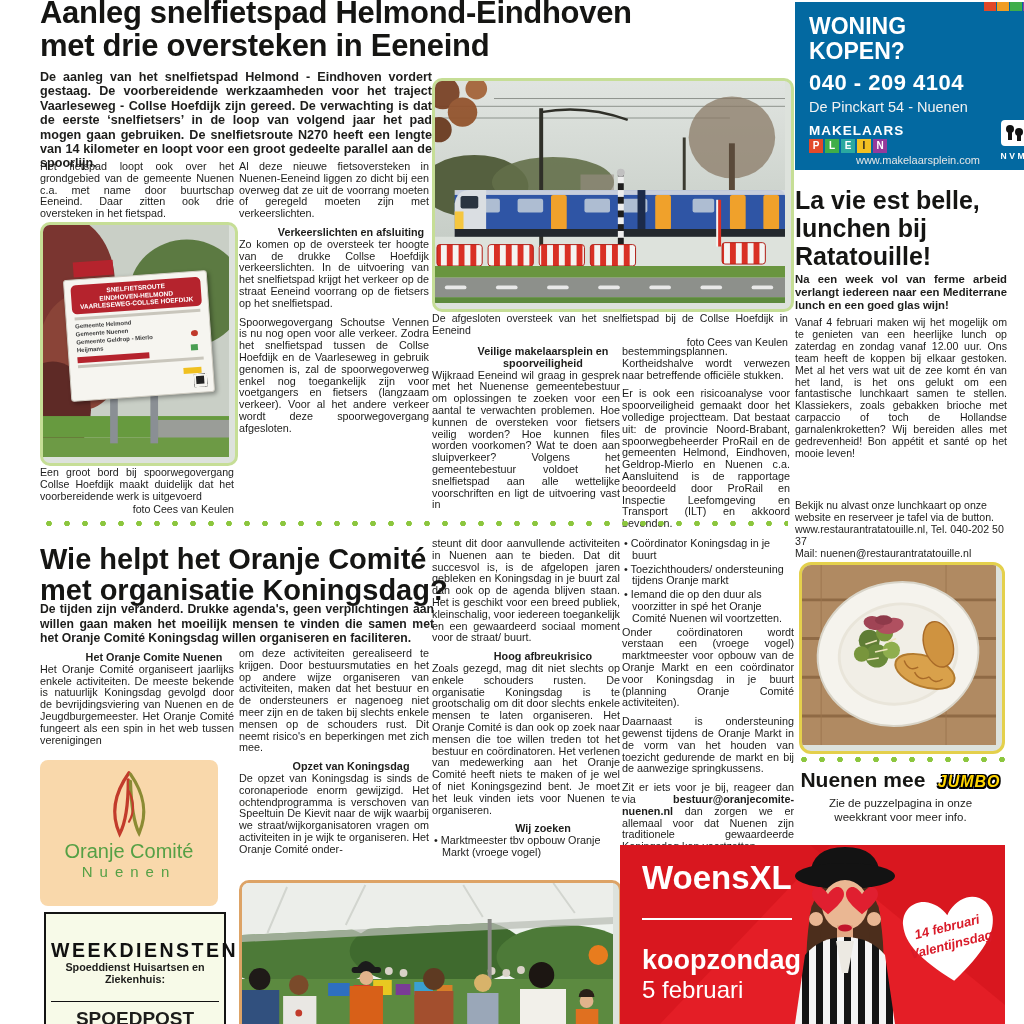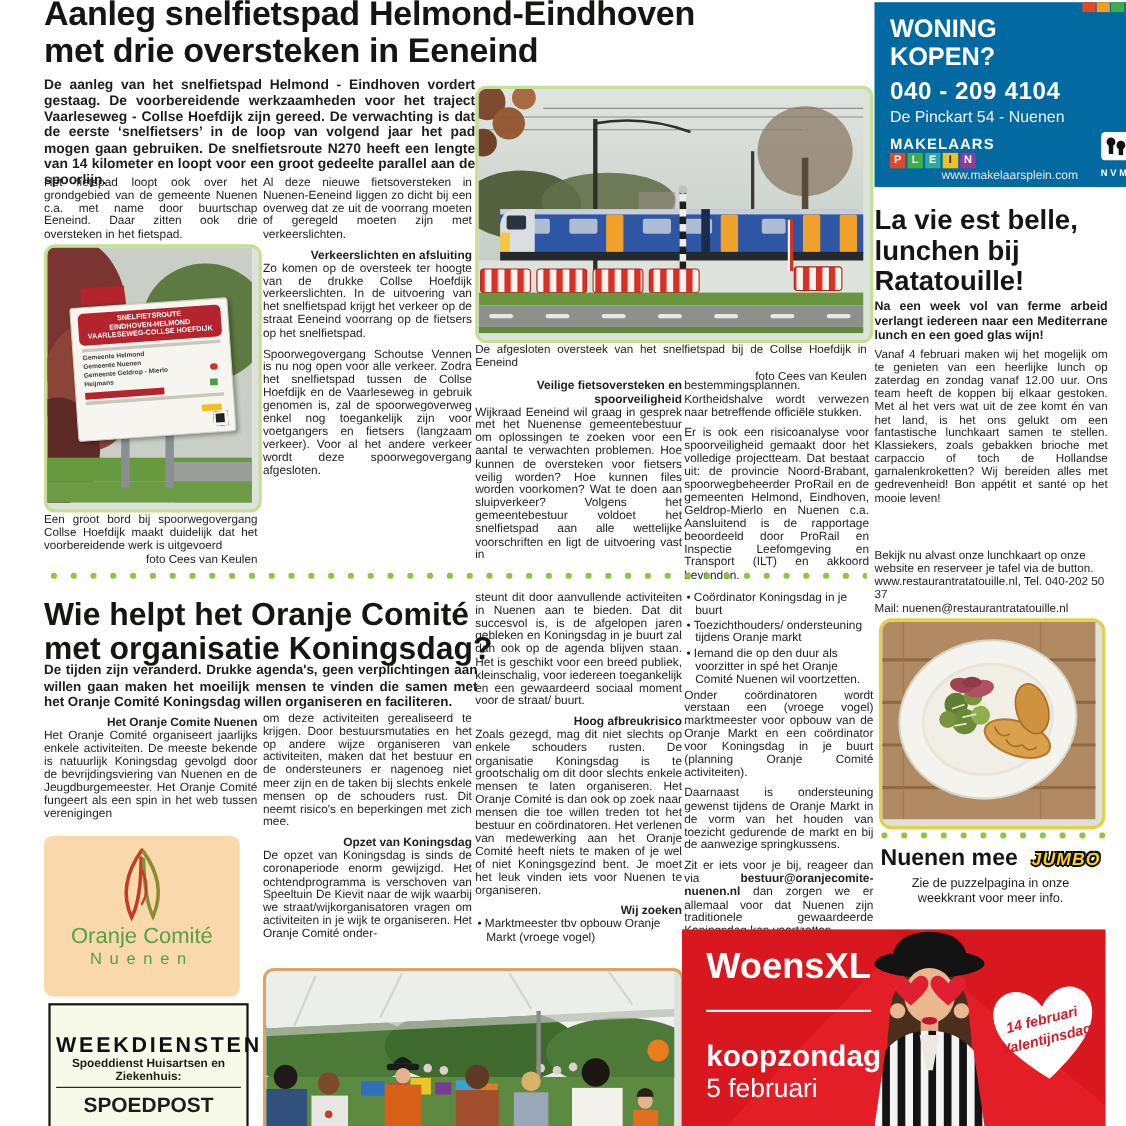--- a/index.html
+++ b/index.html
@@ -15,21 +15,21 @@
   .a1-lead { left:40px; top:70px; width:392px; font-size:12.6px; line-height:14.4px;
     font-weight:bold; text-align:justify; }
   .a2-title { left:40px; top:544px; width:440px; font-size:29px; line-height:31px;
     font-weight:bold; white-space:pre-line; color:#151513; }
   .a2-lead { left:40px; top:602px; width:394px; font-size:12.2px; line-height:14.6px;
     font-weight:bold; text-align:justify; }
 
   
   .col { font-size:10.8px; line-height:11.8px; text-align:justify; }
   .col p { margin:0 0 7px 0; }
-  .col p.subhead { font-weight:bold; margin:0; white-space:pre-line; text-align:right;padding-left:34px; }
+  .col p.subhead { font-weight:bold; margin:0; white-space:pre-line; text-align:center;padding-left:34px; }
   .a1c1 { left:40px;  top:161px; width:194px; }
   .a1c2 { left:239px; top:161px; width:190px; }
   .a1c3 { left:432px; top:346px; width:188px; }
   .a1c4 { left:622px; top:346px; width:168px; }
   .a2c1 { left:40px;  top:652px; width:194px; }
   .a2c2 { left:239px; top:648px; width:190px; }
   .a2c3 { left:432px; top:538px; width:188px; }
   .a2c4 { left:622px; top:538px; width:172px; }
   .bullet { padding-left:10px; text-indent:-8px; margin:0 0 2px 0 !important; text-align:left; }
   .bullet::before { content:"\2022  "; }
@@ -74,21 +74,21 @@
   
   .logo-box { left:40px; top:760px; width:178px; height:146px; background:#f9d8ab; border-radius:8px; text-align:center; }
   .logo-box svg { display:block; margin:6px auto 0 auto; }
   .logo-name  { font-size:20px; color:#55a045; line-height:22px; }
   .logo-place { font-size:15px; color:#55a045; letter-spacing:7px; line-height:20px; }
 
   
   .wd { left:44px; top:912px; width:168px; background:#f7fae8; border:2.5px solid #141414;
     padding:6px 5px 10px 5px; text-align:center; }
   .wd-title { font-size:19.5px; font-weight:bold; letter-spacing:2.5px; line-height:21px; color:#111;margin-top:20px; }
-  .wd-sub { font-size:10.8px; font-weight:bold; border-bottom:1.5px solid #111; padding-bottom:3px; margin-bottom:6px; }
+  .wd-sub { font-size:10.8px; font-weight:bold; border-bottom:1.5px solid #111; padding-bottom:16px; margin-bottom:6px; }
   .wd-head { font-size:19px; font-weight:bold; margin:4px 0 6px 0; }
   .wd-item-b { font-size:10.8px; font-weight:bold; }
   .wd-item { font-size:10.5px; margin-bottom:5px; }
 
   
   .mk { left:795px; top:2px; width:246px; height:168px; background:#0369a1; color:#fff; }
   .mk-squares { position:absolute; top:0; right:6px; display:flex; gap:1px; }
   .mk-squares span { width:12px; height:9px; display:block; }
   .mk-title { position:absolute; left:14px; top:12px; font-size:23px; line-height:25px; font-weight:bold; white-space:pre-line; }
   .mk-phone { position:absolute; left:14px; top:68px; font-size:22px; font-weight:bold; letter-spacing:0.5px; }
@@ -142,21 +142,21 @@
   </div>
 
   <div class="abs col a1c2">
     <p>Al deze nieuwe fietsoversteken in Nuenen-Eeneind liggen zo dicht bij een overweg dat ze uit de voorrang moeten of geregeld moeten zijn met verkeerslichten.</p>
     <p class="subhead">Verkeerslichten en afsluiting</p>
     <p>Zo komen op de oversteek ter hoogte van de drukke Collse Hoefdijk verkeerslichten. In de uitvoering van het snelfietspad krijgt het verkeer op de straat Eeneind voorrang op de fietsers op het snelfietspad.</p>
     <p>Spoorwegovergang Schoutse Vennen is nu nog open voor alle verkeer. Zodra het snelfietspad tussen de Collse Hoefdijk en de Vaarleseweg in gebruik genomen is, zal de spoorwegoverweg enkel nog toegankelijk zijn voor voetgangers en fietsers (langzaam verkeer). Voor al het andere verkeer wordt deze spoorwegovergang afgesloten.</p>
   </div>
 
   <div class="abs col a1c3">
-    <p class="subhead">Veilige fietsoversteken en
+    <p class="subhead">Veilige makelaarsplein en
 spoorveiligheid</p>
     <p>Wijkraad Eeneind wil graag in gesprek met het Nuenense gemeentebestuur om oplossingen te zoeken voor een aantal te verwachten problemen. Hoe kunnen de oversteken voor fietsers veilig worden? Hoe kunnen files worden voorkomen? Wat te doen aan sluipverkeer? Volgens het gemeentebestuur voldoet het snelfietspad aan alle wettelijke voorschriften en ligt de uitvoering vast in</p>
   </div>
 
   <div class="abs col a1c4">
     <p>bestemmingsplannen. Kortheidshalve wordt verwezen naar betreffende officiële stukken.</p>
     <p>Er is ook een risicoanalyse voor spoorveiligheid gemaakt door het volledige projectteam. Dat bestaat uit: de provincie Noord-Brabant, spoorwegbeheerder ProRail en de gemeenten Helmond, Eindhoven, Geldrop-Mierlo en Nuenen c.a. Aansluitend is de rapportage beoordeeld door ProRail en Inspectie Leefomgeving en Transport (ILT) en akkoord bevonden.</p>
   </div>
 
   <div class="abs photo train-photo">

